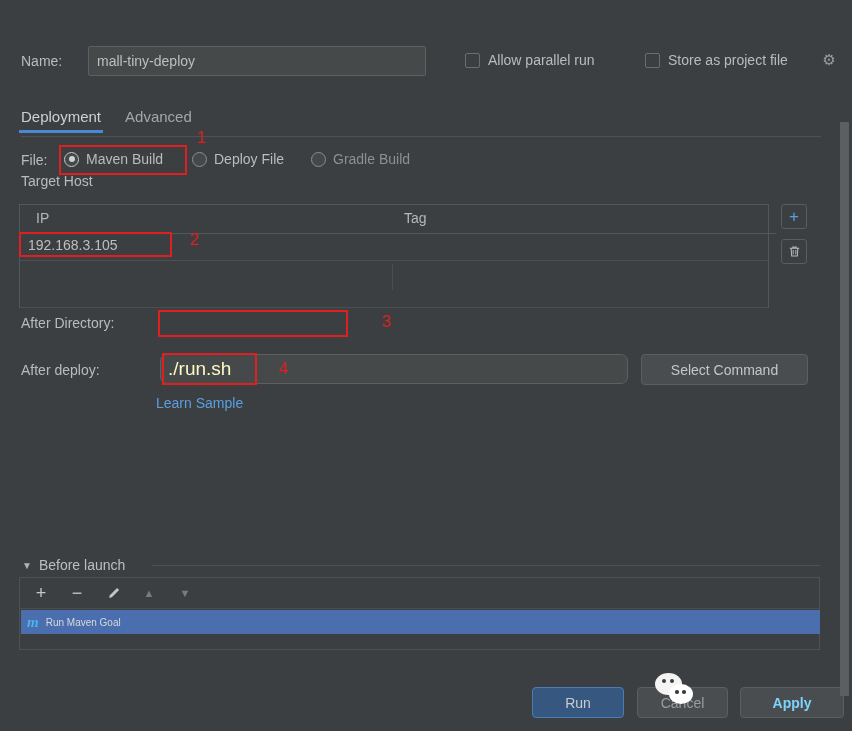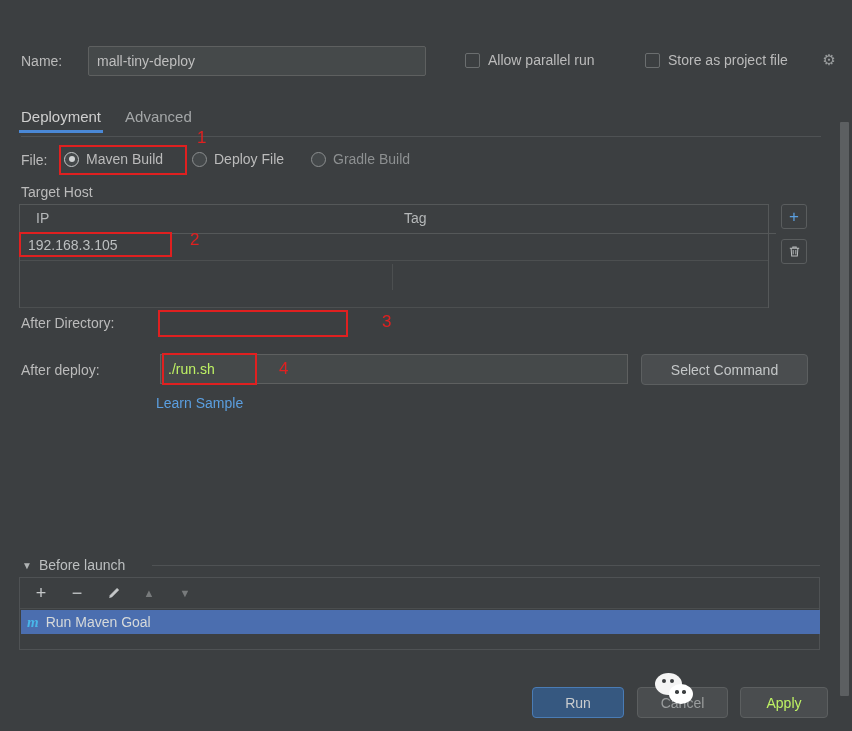--- a/index.html
+++ b/index.html
@@ -104,21 +104,21 @@
     content: ""; position: absolute; left: 3.5px; top: 3.5px;
     width: 6px; height: 6px; border-radius: 50%; background: #cfd2d3;
   }
   .radio-label { font-size: 14px; color: #bbbbbb; white-space: nowrap; }
   .radio-label.dim { color: #8d9091; }
   #rb-maven { left: 64px; top: 151px; }
   #rb-upload { left: 192px; top: 151px; }
   #rb-gradle { left: 311px; top: 151px; }
 
   
-  #target-host-label { position: absolute; left: 21px; top: 184px; font-size: 14px; text-align: right; }
+  #target-host-label { position: absolute; left: 21px; top: 173px; font-size: 14px; text-align: right; }
   #host-table {
     position: absolute; left: 19px; top: 204px; width: 750px; height: 104px;
     border: 1px solid #555859; background: #3c3f41;
   }
   #host-header {
     position: absolute; left: 8px; top: 0; width: 100%; height: 29px;
     border-bottom: 1px solid #555859; display: flex;
   }
   #host-header .col { font-size: 14px; color: #b5b8b9; padding-top: 5px; }
   #col-ip { position: absolute; left: 8px; }
@@ -146,22 +146,22 @@
     position: absolute; left: 156px; top: 308px; width: 652px; height: 30px;
     background: #45494a; border: 2px solid #4a88d6; border-radius: 2px;
     color: #bfbfbf; font-size: 14px; padding: 0 7px;
     font-family: "Liberation Sans", sans-serif; outline: none;
   }
 
   
   #ad-label { position: absolute; left: 21px; top: 362px; font-size: 14px; }
   #ad-field {
     position: absolute; left: 160px; top: 354px; width: 468px; height: 30px;
-    background: #45494a; border: 1px solid #5e6060; border-radius: 0;
-    color: #bef264; font-size: 14px; padding: 0 7px;
+    background: #45494a; border: 1px solid #5e6060; border-radius: 7px;
+    color: #fef9c3; font-size: 19px; padding: 0 7px;
     font-family: "Liberation Sans", sans-serif; outline: none;
   }
   #select-cmd {
     position: absolute; left: 641px; top: 354px; width: 167px; height: 31px;
     background: #4a4d4f; border: 1px solid #5c5f60; border-radius: 4px;
     color: #c4c7c8; font-size: 14px;
     font-family: "Liberation Sans", sans-serif;
   }
   #learn-sample {
     position: absolute; left: 156px; top: 395px;
@@ -189,39 +189,39 @@
              color: #c5c8c9; font-size: 18px; line-height: 1; }
   .tb-icon.dim { color: #787b7c; font-size: 11px; }
   #bl-item {
     position: absolute; left: 1px; top: 32px; width: 799px; height: 24px;
     background: #4b6eaf; display: flex; align-items: center; padding-left: 6px;
   }
   #bl-item .m-icon {
     color: #49b6e8; font-size: 15px; font-weight: bold; font-style: italic;
     font-family: "Liberation Serif", serif; margin-right: 7px; line-height: 1;
   }
-  #bl-item .lbl { color: #d6d9da; font-size: 14px; }
+  #bl-item .lbl { color: #d6d9da; font-size: 10px; }
 
   
   .btm-btn {
     position: absolute; height: 31px;
     border-radius: 4px; font-size: 14px;
     font-family: "Liberation Sans", sans-serif;
   }
   #btn-run {
     left: 532px; top: 687px; width: 92px;
     background: #365880; border: 1px solid #4a7cb5; color: #c9ccce;
   }
   #btn-cancel {
     left: 637px; top: 687px; width: 91px;
     background: #4a4d4f; border: 1px solid #5c5f60; color: #9a9d9e;
   }
   #btn-apply {
-    left: 740px; top: 687px; width: 88px;
-    background: #4a4d4f; border: 1px solid #5c5f60; color: #bef264;
+    left: 740px; top: 687px; width: 104px;
+    background: #4a4d4f; border: 1px solid #5c5f60; color: #7dd3fc; font-weight: bold;
   }
 
   
   #scrollbar-track {
     position: absolute; right: 0; top: 34px; width: 14px; height: 640px;
     background: #3c3f41;
   }
   #scrollbar-thumb {
     position: absolute; right: 3px; top: 88px; width: 9px; height: 574px;
     background: #5c5f61; border-radius: 1px;

